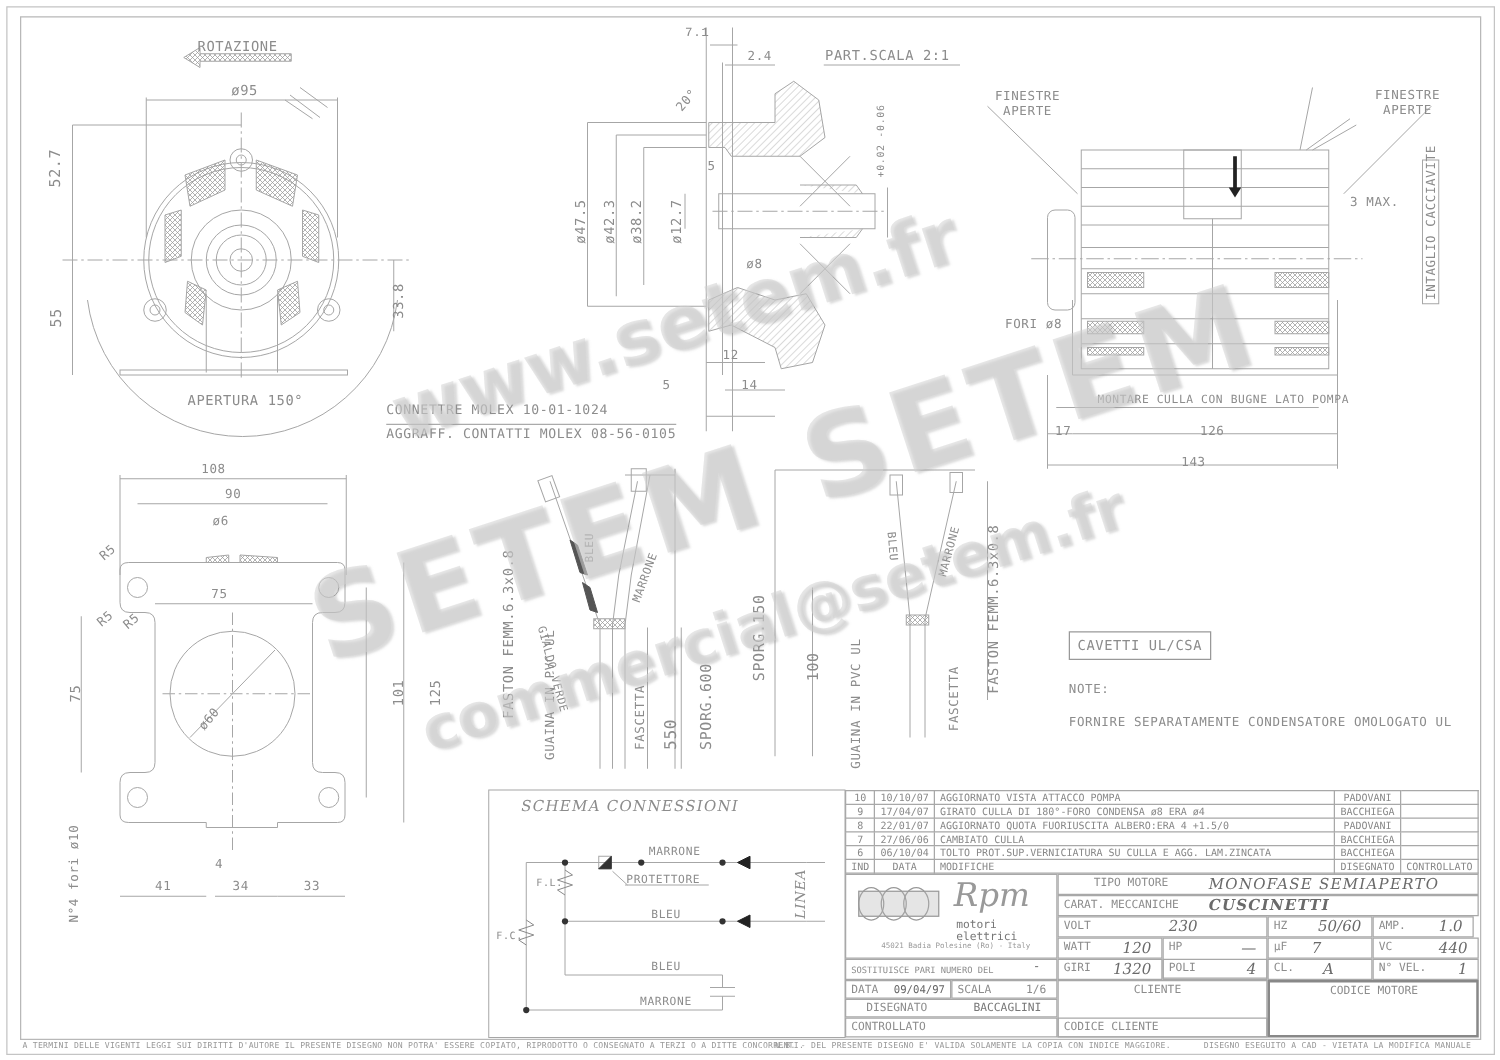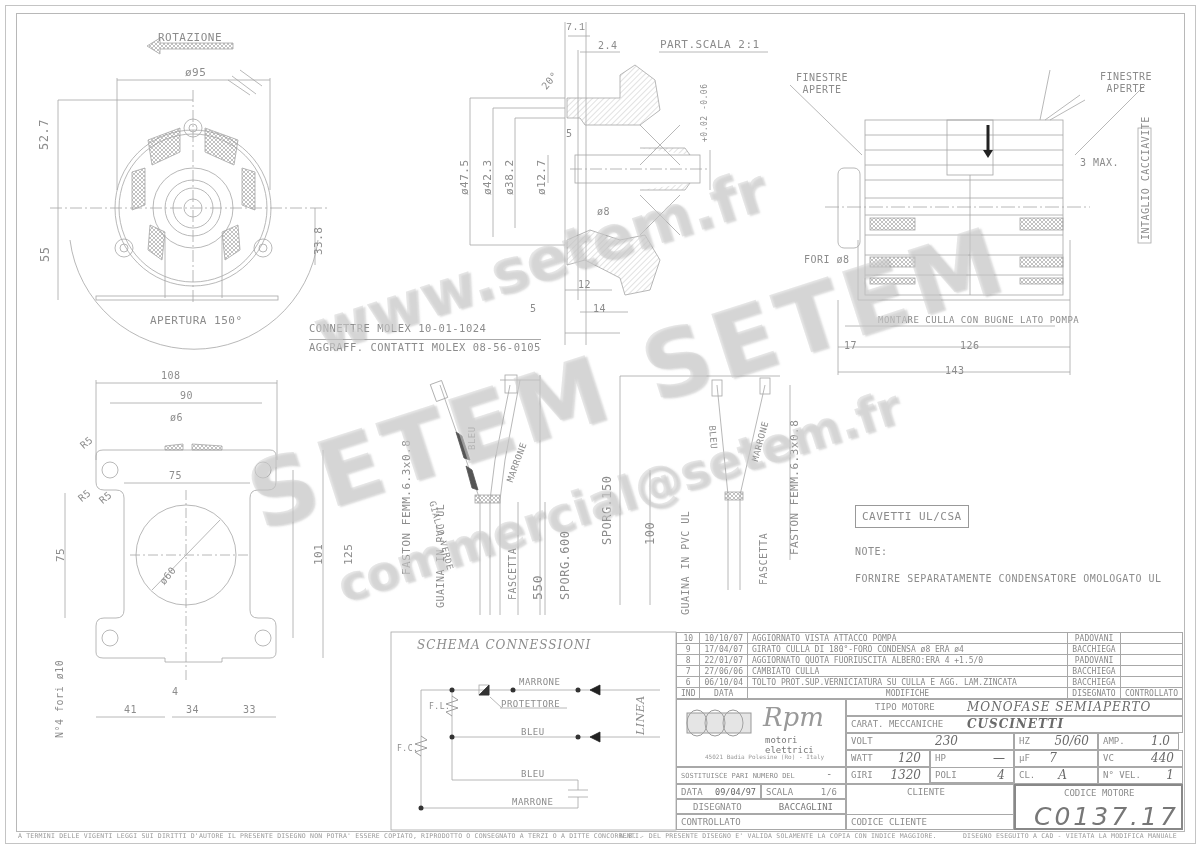--- a/index.html
+++ b/index.html
@@ -203,21 +203,21 @@
 </svg>
 
 <div class="t" style="left:158px;top:31px;font-size:11px;">ROTAZIONE</div>
 <div class="t" style="left:185px;top:66px;font-size:11px;">ø95</div>
 <div class="t" style="left:37px;top:150px;font-size:12px;transform:rotate(-90deg);transform-origin:left top;">52.7</div>
 <div class="t" style="left:38px;top:262px;font-size:12px;transform:rotate(-90deg);transform-origin:left top;">55</div>
 <div class="t" style="left:312px;top:255px;font-size:11px;transform:rotate(-90deg);transform-origin:left top;">33.8</div>
 <div class="t" style="left:150px;top:314px;font-size:11px;">APERTURA 150°</div>
 
 <div class="t" style="left:660px;top:38px;font-size:11px;">PART.SCALA 2:1</div>
-<div class="t" style="left:566px;top:22px;font-family:Liberation Mono, monospace;">7.1</div>
+<div class="t" style="left:548px;top:22px;font-family:Liberation Mono, monospace;">7.1</div>
 <div class="t" style="left:598px;top:40px;">2.4</div>
 <div class="t" style="left:540px;top:75px;transform:rotate(-50deg);">20°</div>
 <div class="t" style="left:458px;top:195px;font-size:11px;transform:rotate(-90deg);transform-origin:left top;">ø47.5</div>
 <div class="t" style="left:481px;top:195px;font-size:11px;transform:rotate(-90deg);transform-origin:left top;">ø42.3</div>
 <div class="t" style="left:503px;top:195px;font-size:11px;transform:rotate(-90deg);transform-origin:left top;">ø38.2</div>
 <div class="t" style="left:535px;top:195px;font-size:11px;transform:rotate(-90deg);transform-origin:left top;">ø12.7</div>
 <div class="t" style="left:566px;top:128px;">5</div>
 <div class="t" style="left:597px;top:206px;">ø8</div>
 <div class="t" style="left:578px;top:279px;">12</div>
 <div class="t" style="left:593px;top:303px;">14</div>
@@ -316,21 +316,21 @@
     <tr>
       <td style="text-align:center">6</td>
       <td>06/10/04</td>
       <td>TOLTO PROT.SUP.VERNICIATURA SU CULLA E AGG. LAM.ZINCATA</td>
       <td style="text-align:center">BACCHIEGA</td>
       <td></td>
     </tr>
     <tr>
       <td style="text-align:center">IND</td>
       <td style="text-align:center">DATA</td>
-      <td style="text-align:center">MODIFICHE</td>
+      <td style="">MODIFICHE</td>
       <td style="text-align:center">DISEGNATO</td>
       <td style="text-align:center">CONTROLLATO</td>
     </tr>
   </tbody>
 </table>
 
 <div class="title-grid">
 
   <div class="cell" style="left:170px;top:0;width:337px;height:17px;">
     <span class="lbl" style="left:28px;">TIPO MOTORE</span>
@@ -414,21 +414,20 @@
       <span class="abs" style="right:8px;top:2px;font-size:9px;">1/6</span>
     </div>
   <div class="cell" style="left:170px;top:85px;width:168px;height:46px;">
       <span class="lbl" style="left:60px;">CLIENTE</span>
     </div>
   <div class="cell" style="left:170px;top:115px;width:168px;height:16px;">
       <span class="lbl">CODICE CLIENTE</span>
     </div>
   <div class="cell" style="left:338px;top:85px;width:169px;height:46px;border:2px solid #888;">
     <span class="lbl" style="left:48px;">CODICE MOTORE</span>
-    <span class="abs" style="left:18px;top:16px;font-family:'DejaVu Sans','Liberation Sans',sans-serif;font-style:italic;font-size:25px;color:#777;letter-spacing:3px;">C0137.17</span>
   </div>
   <div class="cell" style="left:0;top:100px;width:170px;height:15px;">
       <span class="lbl" style="left:16px">DISEGNATO</span>
       <span class="abs" style="right:12px;top:2px;font-size:9px;color:#777;">BACCAGLINI</span>
     </div>
   <div class="cell" style="left:0;top:115px;width:170px;height:16px;">
       <span class="lbl">CONTROLLATO</span>
     </div>
 </div>
 

